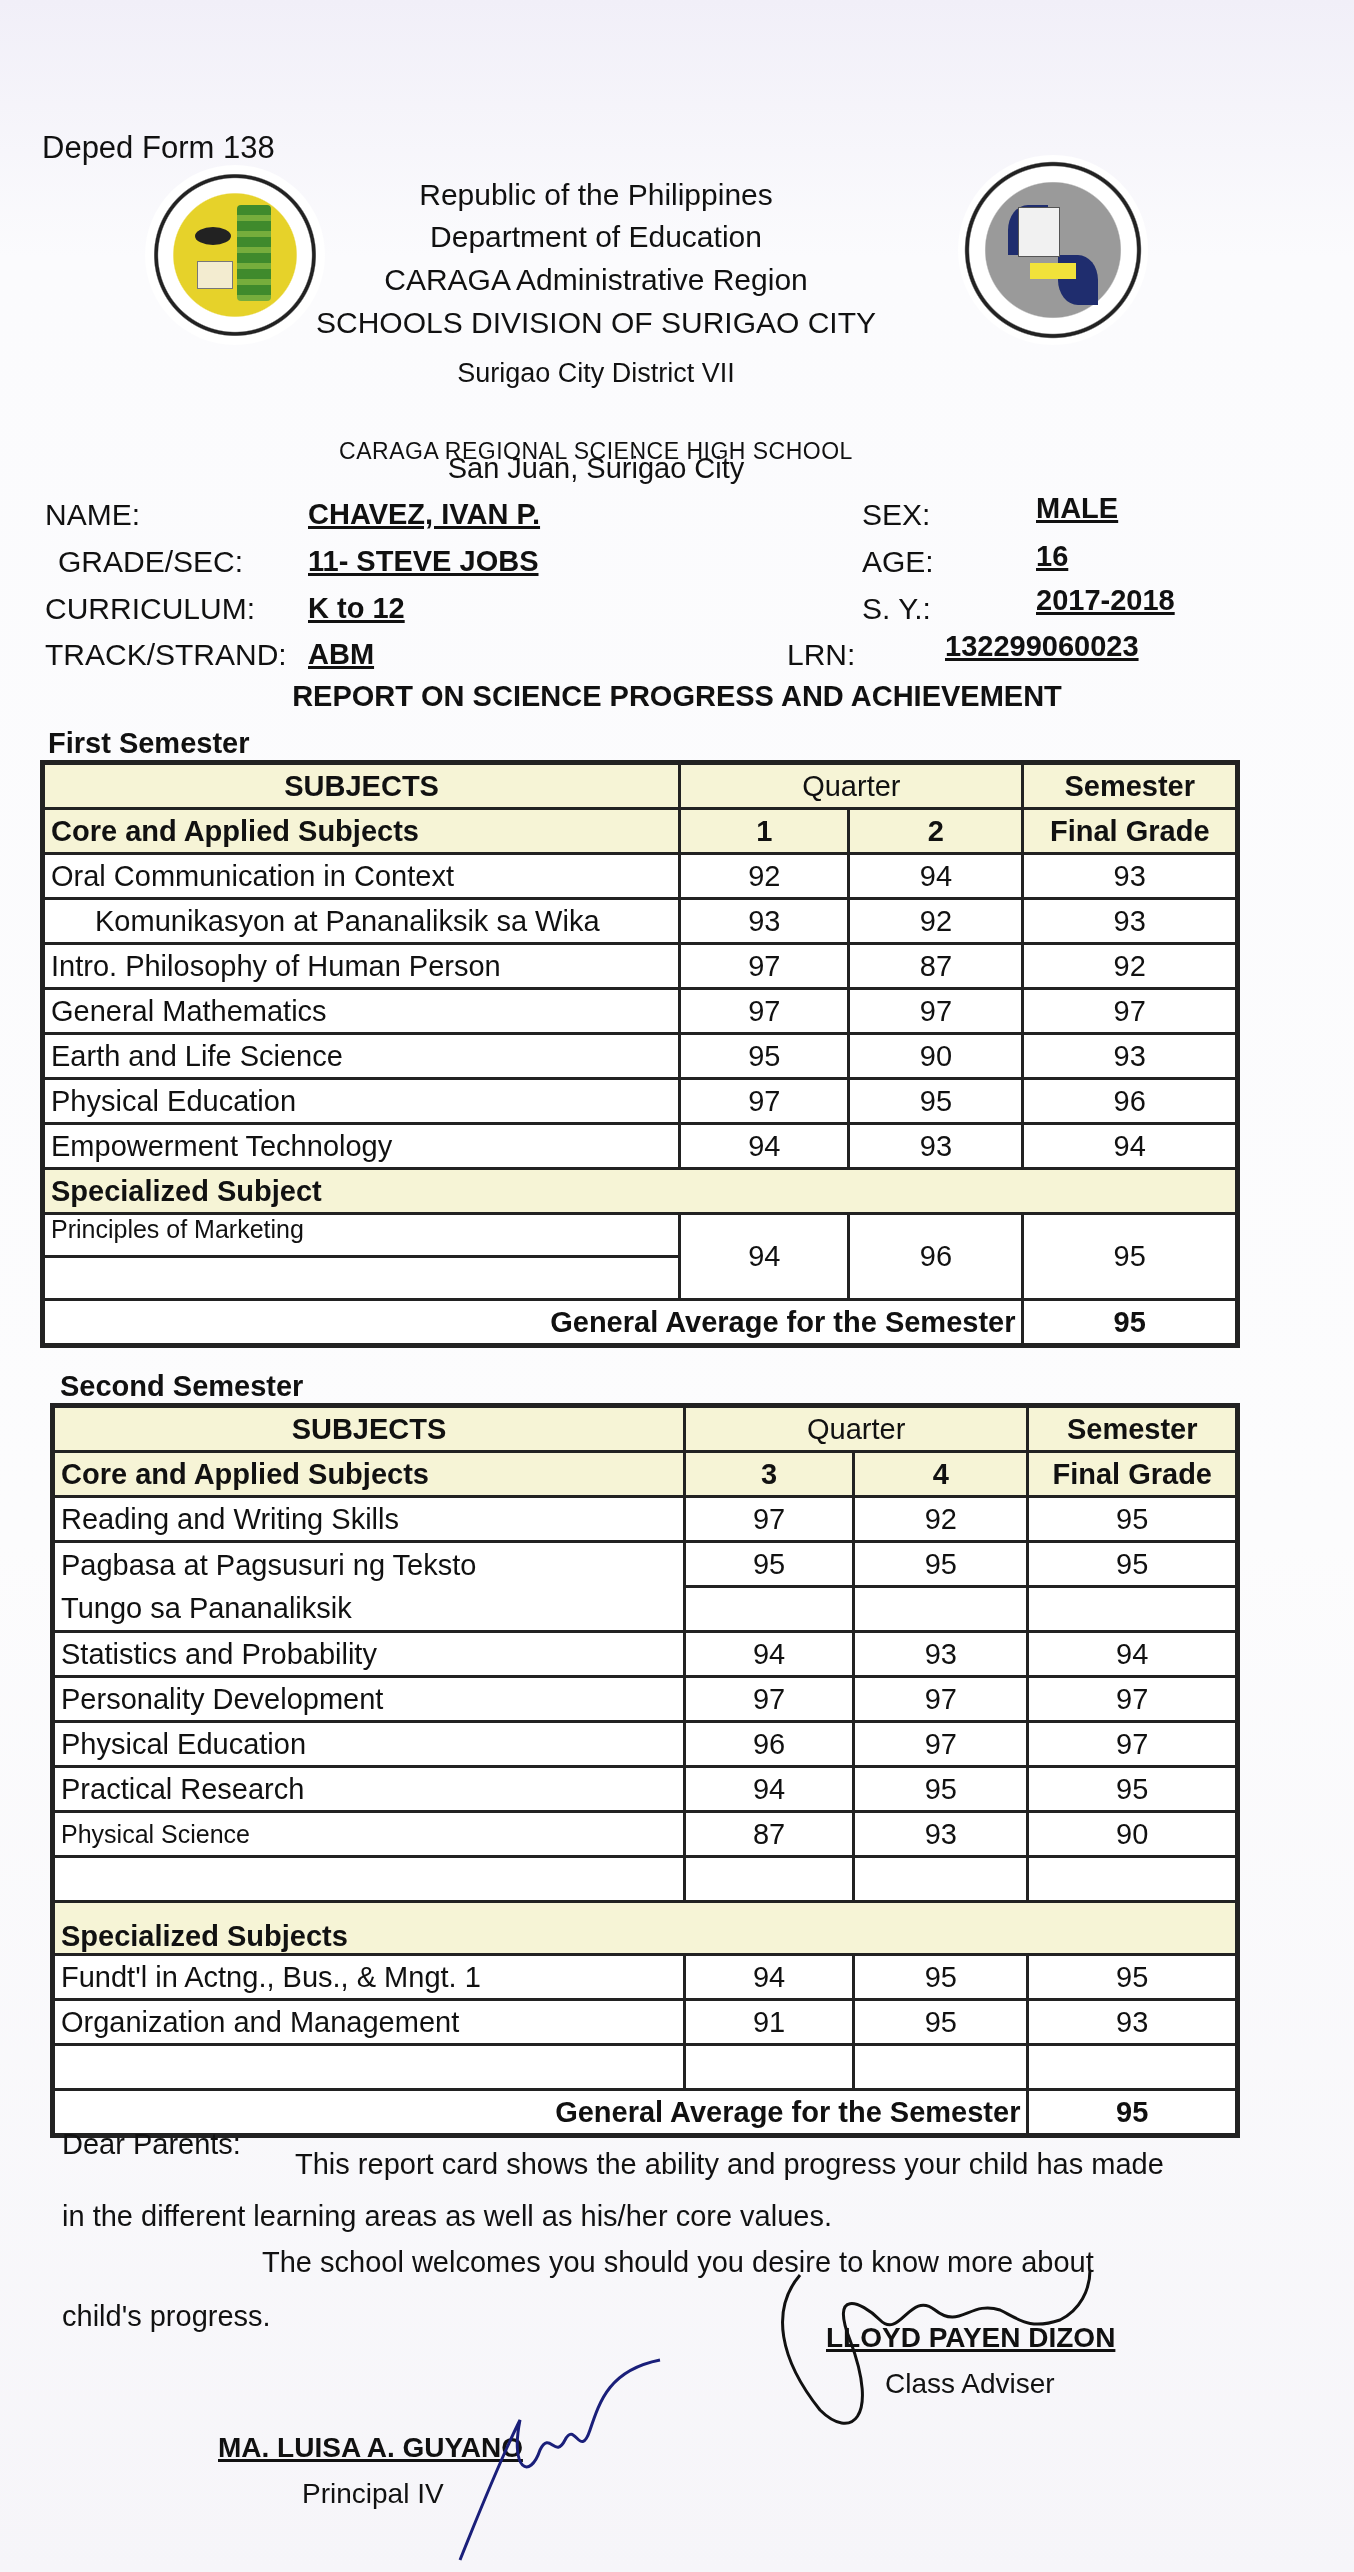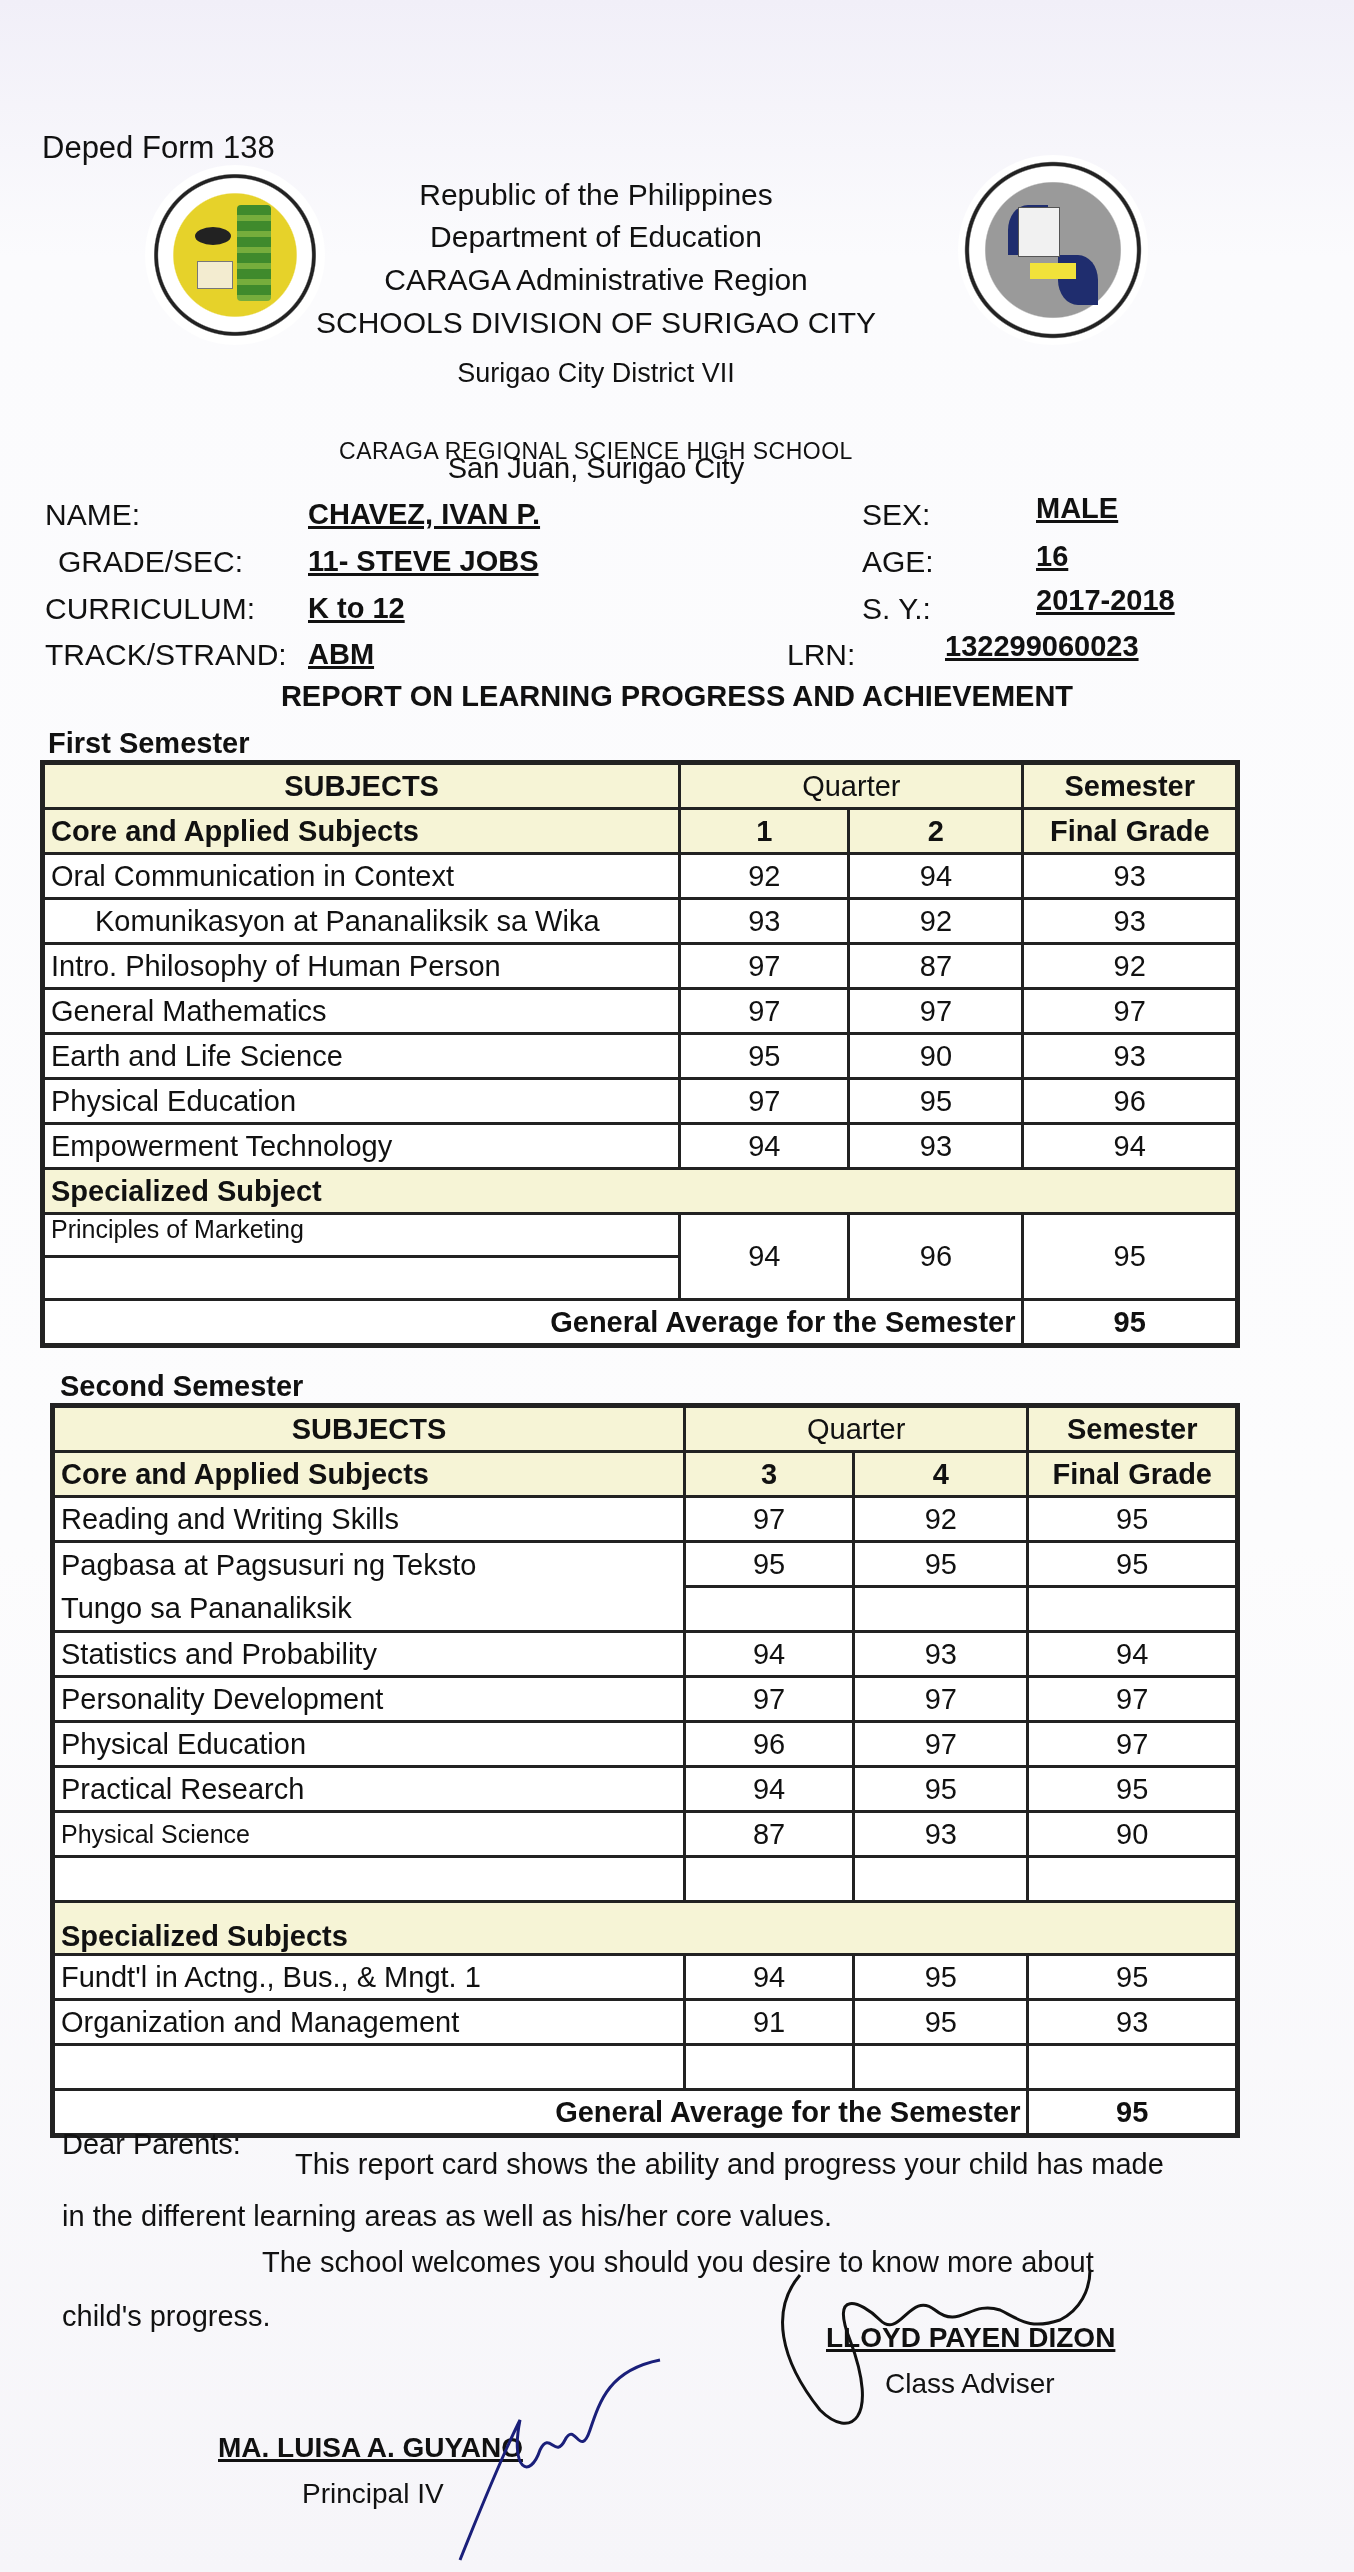--- a/index.html
+++ b/index.html
@@ -98,21 +98,21 @@
 
   <div class="abs info-label" style="left:862px; top:498px;">SEX:</div>
   <div class="abs info-value" style="left:1036px; top:492px;">MALE</div>
   <div class="abs info-label" style="left:862px; top:545px;">AGE:</div>
   <div class="abs info-value" style="left:1036px; top:540px;">16</div>
   <div class="abs info-label" style="left:862px; top:592px;">S. Y.:</div>
   <div class="abs info-value" style="left:1036px; top:584px;">2017-2018</div>
   <div class="abs info-label" style="left:787px; top:638px;">LRN:</div>
   <div class="abs info-value" style="left:945px; top:630px;">132299060023</div>
 
-  <div class="abs report-title">REPORT ON LEARNING PROGRESS AND ACHIEVEMENT</div>
+  <div class="abs report-title">REPORT ON SCIENCE PROGRESS AND ACHIEVEMENT</div>
 
   <div class="abs sem-label" style="left:48px; top:727px;">First Semester</div>
   <table class="grades" style="left:40px; top:760px; width:1200px;">
     <colgroup>
         <col style="width:640px">
         <col style="width:170px">
         <col style="width:175px">
         <col style="width:215px">
       </colgroup>
     <tbody>

